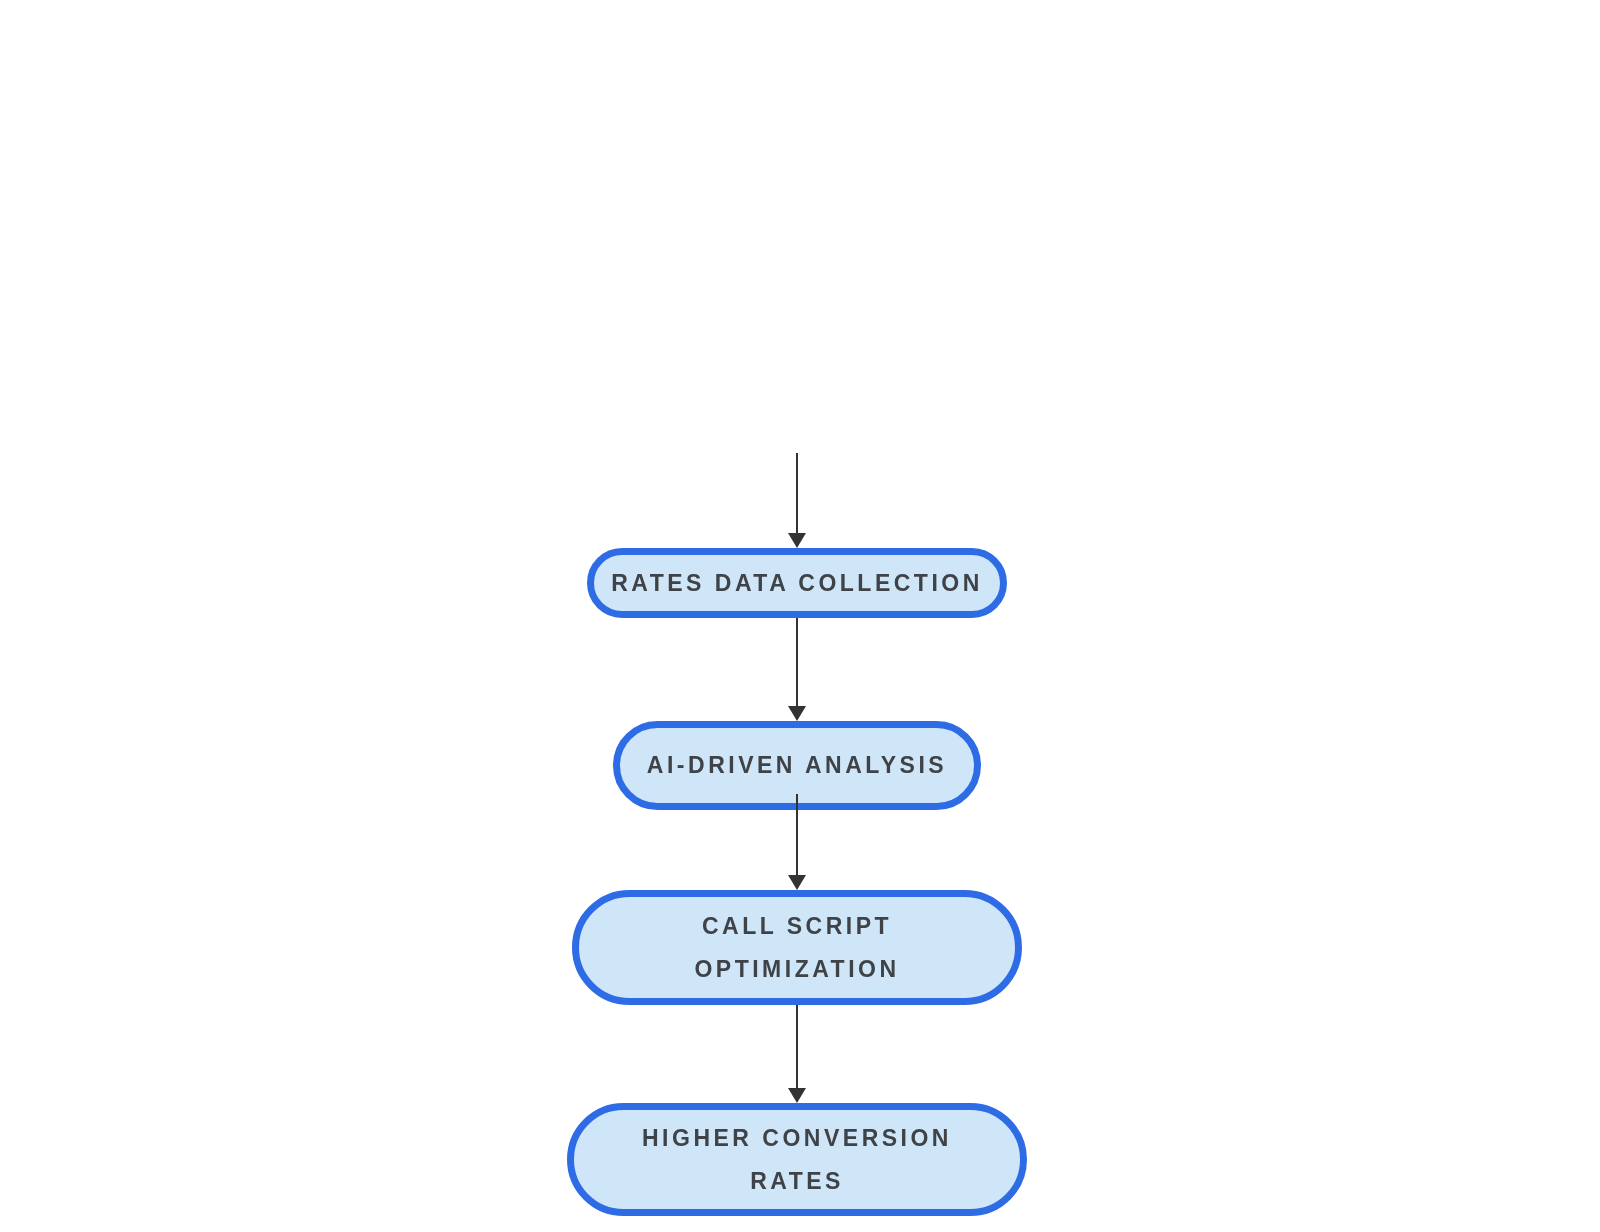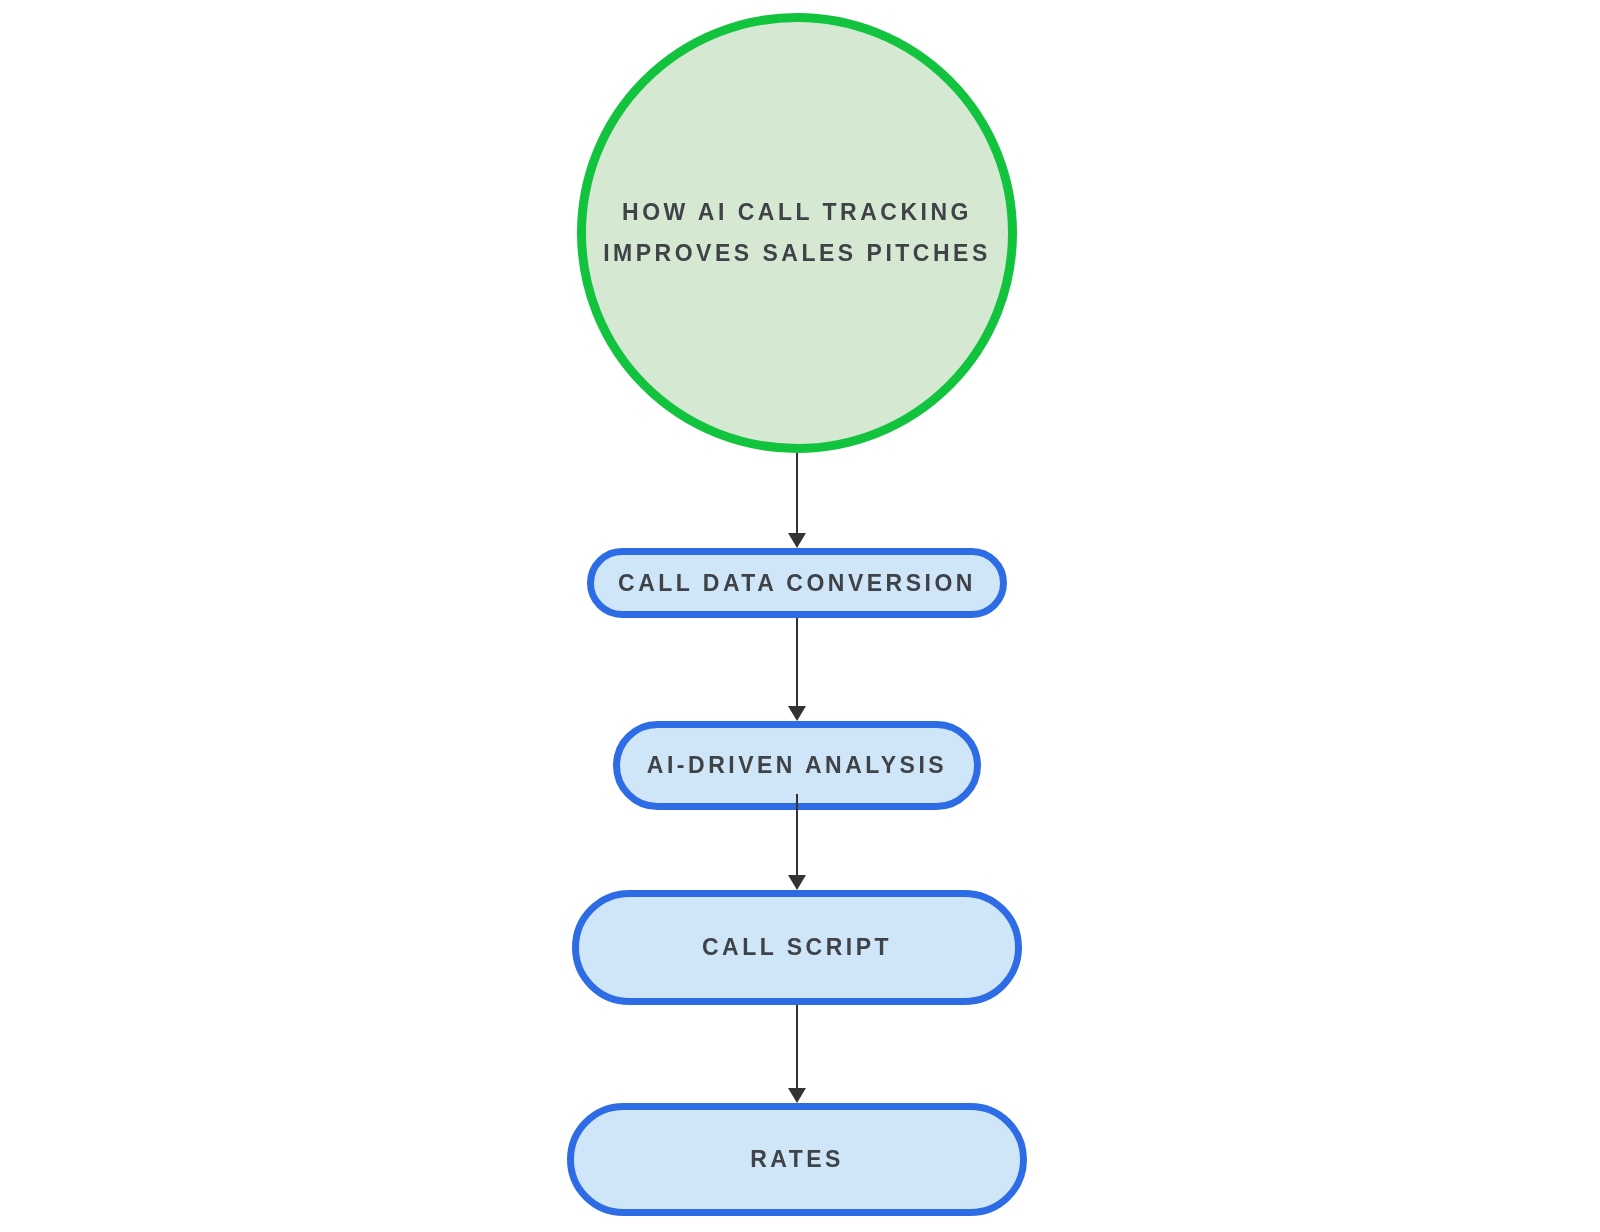--- a/index.html
+++ b/index.html
@@ -78,54 +78,52 @@
   #arrow-0 { top: 453px;  height: 95px; }
   #arrow-1 { top: 618px;  height: 103px; }
   #arrow-2 { top: 794px;  height: 96px; }
   #arrow-3 { top: 1005px; height: 98px; }
 </style>
 </head>
 <body>
 
 <div class="canvas">
 
-  <div class="node circle-node">
-    <div class="line">HOW AI CALL TRACKING</div>
-    <div class="line">IMPROVES SALES PITCHES</div>
-  </div>
 
   <div class="arrow" id="arrow-0">
     <div class="shaft"></div>
     <div class="head"></div>
   </div>
 
   <div class="node pill-node" id="step-0">
-    <div class="line">CALL DATA CONVERSION</div>
+    <div class="line">RATES DATA COLLECTION</div>
   </div>
 
   <div class="arrow" id="arrow-1">
     <div class="shaft"></div>
     <div class="head"></div>
   </div>
 
   <div class="node pill-node" id="step-1">
     <div class="line">AI-DRIVEN ANALYSIS</div>
   </div>
 
   <div class="arrow" id="arrow-2">
     <div class="shaft"></div>
     <div class="head"></div>
   </div>
 
   <div class="node pill-node" id="step-2">
     <div class="line">CALL SCRIPT</div>
+    <div class="line">OPTIMIZATION</div>
   </div>
 
   <div class="arrow" id="arrow-3">
     <div class="shaft"></div>
     <div class="head"></div>
   </div>
 
   <div class="node pill-node" id="step-3">
+    <div class="line">HIGHER CONVERSION</div>
     <div class="line">RATES</div>
   </div>
 
 </div>
 
 </body></html>

